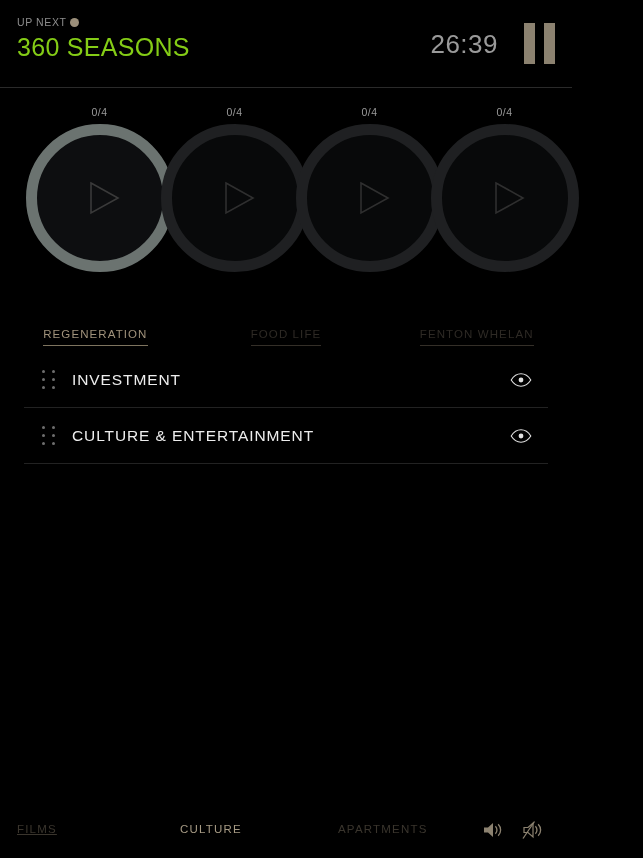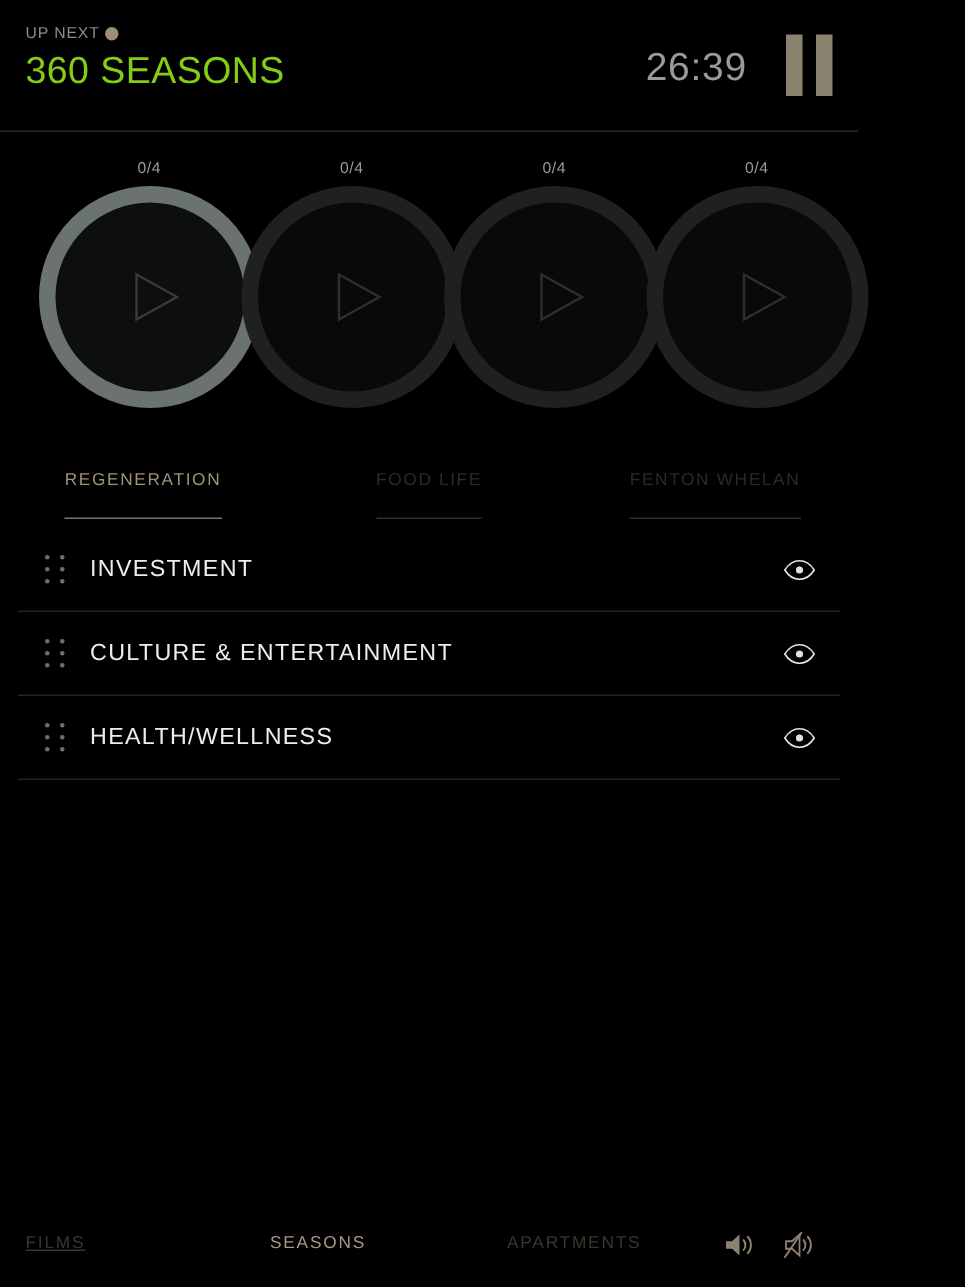--- a/index.html
+++ b/index.html
@@ -170,36 +170,36 @@
     display: flex;
     justify-content: center;
     padding-bottom: 6px;
     cursor: pointer;
   }
 
   .tab-label {
     font-size: 11.5px;
     letter-spacing: 1.1px;
     line-height: 1;
-    padding-bottom: 19px;
+    padding-bottom: 5px;
     color: #2e2a25;
     border-bottom: 1px solid #342f28;
     white-space: nowrap;
   }
 
   .tab.active .tab-label {
     color: #a0927b;
     border-bottom: 1px solid #7e745f;
   }
 
   
   .list {
     position: relative;
     flex: 1 1 auto;
-    padding: 0 12px;
+    padding: 0 24px;
   }
 
   .list-row {
     position: relative;
     height: 56px;
     display: flex;
     align-items: center;
     border-bottom: 1px solid #222222;
     cursor: pointer;
   }
@@ -393,42 +393,25 @@
       </div>
       <span class="row-label">CULTURE &amp; ENTERTAINMENT</span>
       <div class="eye-button">
         <svg width="22" height="14" viewBox="0 0 22 14">
           <path d="M1.2 7 C4.2 2.2 8 0.8 11 0.8 C14 0.8 17.8 2.2 20.8 7 C17.8 11.8 14 13.2 11 13.2 C8 13.2 4.2 11.8 1.2 7 Z" fill="none" stroke="#e0e0e0" stroke-width="1.1"></path>
           <circle cx="11" cy="7" r="2.4" fill="#e0e0e0"></circle>
         </svg>
       </div>
     </div>
 
-    <div class="list-row">
-      <div class="drag-handle">
-        <span class="drag-dot"></span>
-          <span class="drag-dot"></span>
-        <span class="drag-dot"></span>
-          <span class="drag-dot"></span>
-        <span class="drag-dot"></span>
-          <span class="drag-dot"></span>
-      </div>
-      <span class="row-label">HEALTH/WELLNESS</span>
-      <div class="eye-button">
-        <svg width="22" height="14" viewBox="0 0 22 14">
-          <path d="M1.2 7 C4.2 2.2 8 0.8 11 0.8 C14 0.8 17.8 2.2 20.8 7 C17.8 11.8 14 13.2 11 13.2 C8 13.2 4.2 11.8 1.2 7 Z" fill="none" stroke="#e0e0e0" stroke-width="1.1"></path>
-          <circle cx="11" cy="7" r="2.4" fill="#e0e0e0"></circle>
-        </svg>
-      </div>
-    </div>
   </div>
 
   <div class="bottom-nav">
     <span class="nav-item nav-films">FILMS</span>
-    <span class="nav-item nav-collages active">SEASONS</span>
+    <span class="nav-item nav-collages active">CULTURE</span>
     <span class="nav-item nav-apartments">APARTMENTS</span>
 
     <div class="audio-controls">
       <div class="audio-btn">
         <svg width="24" height="20" viewBox="0 0 24 20">
           <polygon points="2,7.5 6,7.5 11,3 11,17 6,12.5 2,12.5" fill="#8c8270"></polygon>
           <path d="M13.4 6.3 A5.2 5.2 0 0 1 13.4 13.7" fill="none" stroke="#8c8270" stroke-width="1.3"></path>
           <path d="M16.2 4.2 A8.2 8.2 0 0 1 16.2 15.8" fill="none" stroke="#8c8270" stroke-width="1.3"></path>
         </svg>
       </div>

